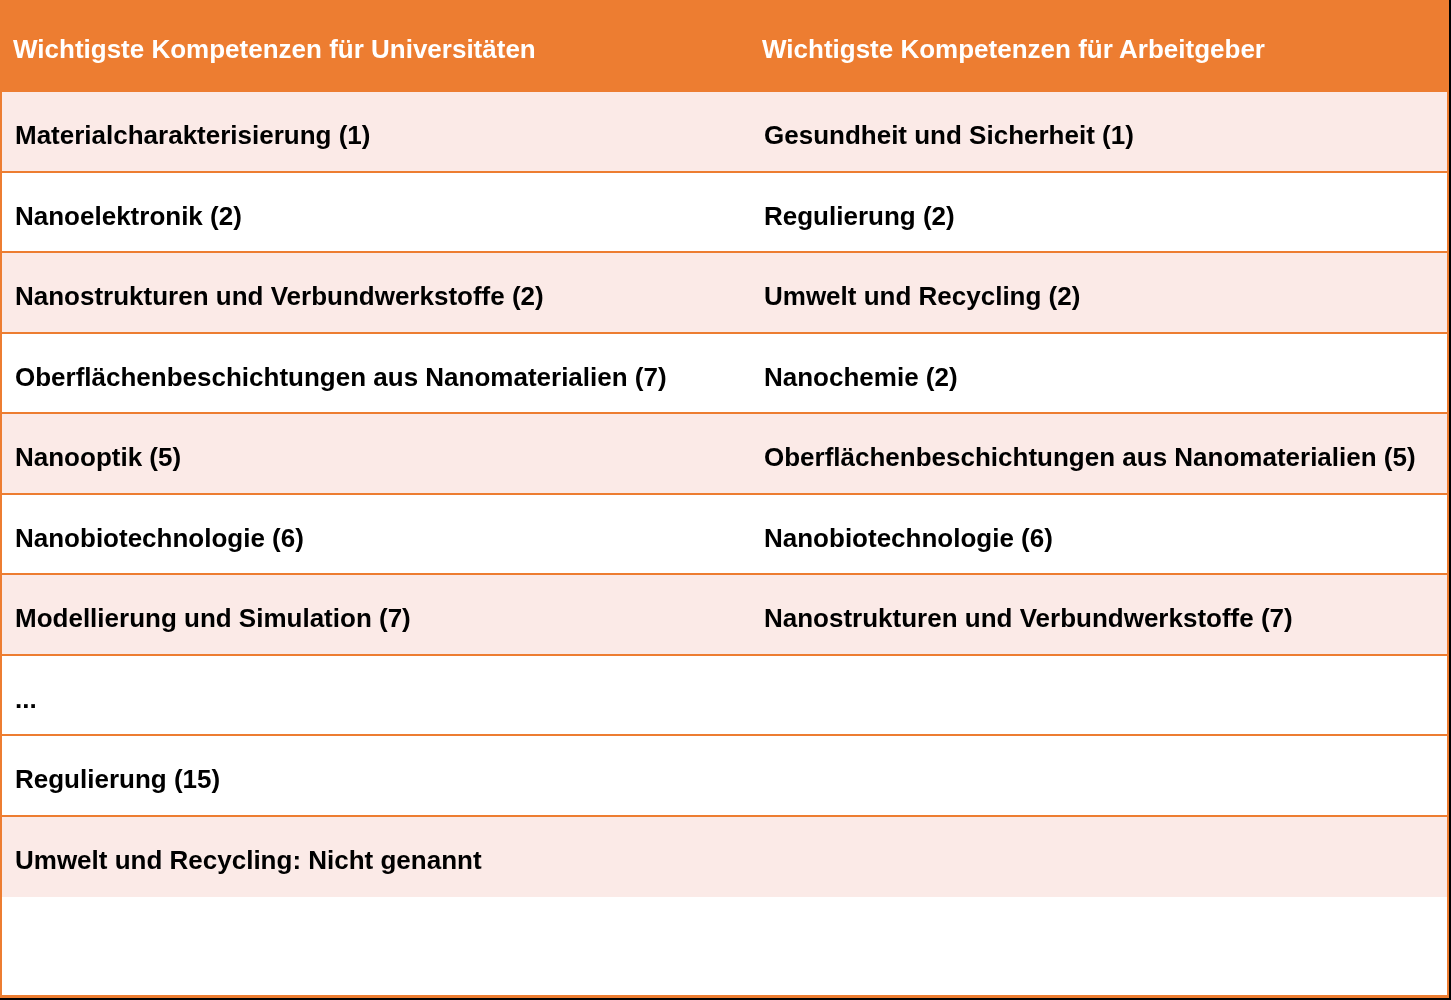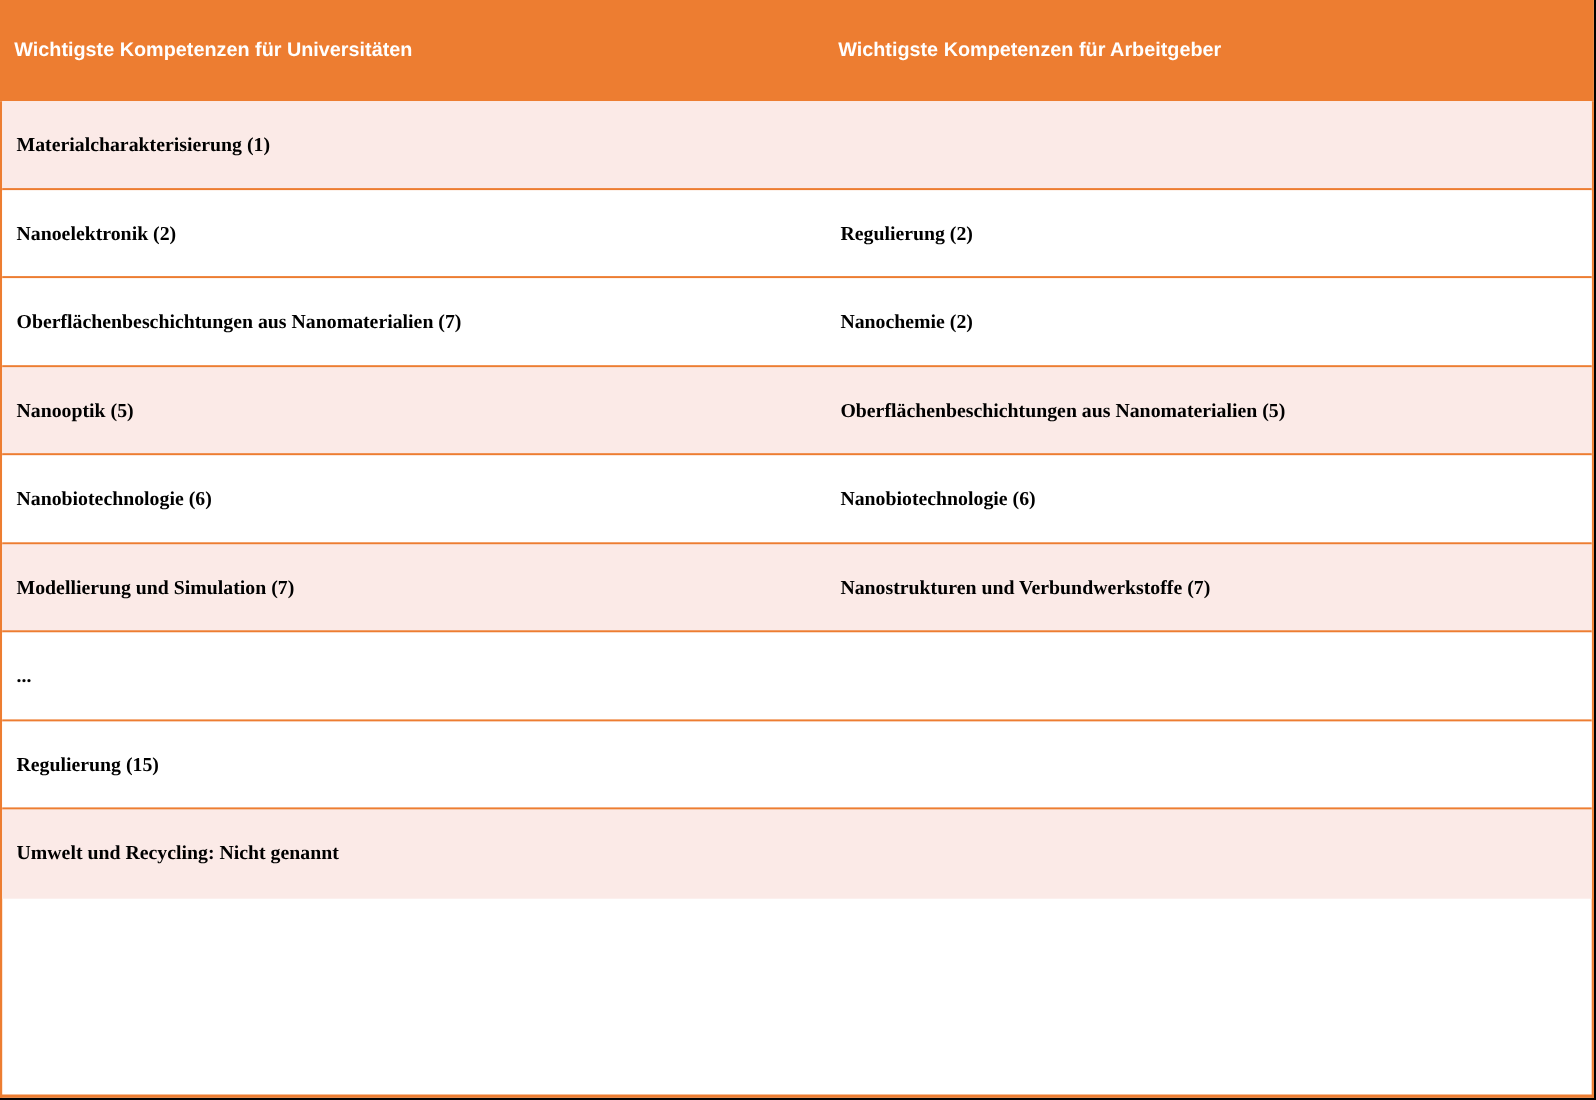--- a/index.html
+++ b/index.html
@@ -26,21 +26,21 @@
     .header-row {
       height: 92px;
       background: #ed7d31;
       display: flex;
       align-items: center;
       position: relative;
     }
     .cell {
       position: absolute;
       font-weight: bold;
-      font-size: 18px;
+      font-size: 26px;
       white-space: nowrap;
       line-height: 1;
     }
     .col-left { left: 13px; }
     .col-right { left: 762px; }
     .header-row .cell {
       color: #ffffff;
       top: 36px;
     }
     .body-rows {
@@ -54,43 +54,48 @@
       border-right: 2px solid #ed7d31;
       border-bottom: 3px solid #ed7d31;
     }
     .row {
       position: relative;
       height: 80.5px;
       box-sizing: border-box;
       border-bottom: 2px solid #ed7d31;
     }
     .row:last-child { border-bottom: none; text-align: center; }
-    .row.odd { background: #fbeae7; font-family: Liberation Serif, serif; }
-    .row.even { background: #ffffff; font-family: Liberation Serif, serif; }
+    .row.odd { background: #fbeae7; }
+    .row.even { background: #ffffff; }
     .row .cell {
       color: #000000;
       top: 30px;
     }
   </style>
 </head>
 <body>
 
 <div class="table-wrap">
   <div class="header-row">
     <span class="cell col-left">Wichtigste Kompetenzen für Universitäten</span>
     <span class="cell col-right">Wichtigste Kompetenzen für Arbeitgeber</span>
   </div>
 
   <div class="body-rows">
     <div class="row odd">
       <span class="cell col-left">Materialcharakterisierung (1)</span>
+      <span class="cell col-right">Gesundheit und Sicherheit (1)</span>
     </div>
     <div class="row even">
       <span class="cell col-left">Nanoelektronik (2)</span>
       <span class="cell col-right">Regulierung (2)</span>
+    </div>
+    <div class="row odd">
+      <span class="cell col-left">Nanostrukturen und Verbundwerkstoffe (2)</span>
+      <span class="cell col-right">Umwelt und Recycling (2)</span>
     </div>
     <div class="row even">
       <span class="cell col-left">Oberflächenbeschichtungen aus Nanomaterialien (7)</span>
       <span class="cell col-right">Nanochemie (2)</span>
     </div>
     <div class="row odd">
       <span class="cell col-left">Nanooptik (5)</span>
       <span class="cell col-right">Oberflächenbeschichtungen aus Nanomaterialien (5)</span>
     </div>
     <div class="row even">

